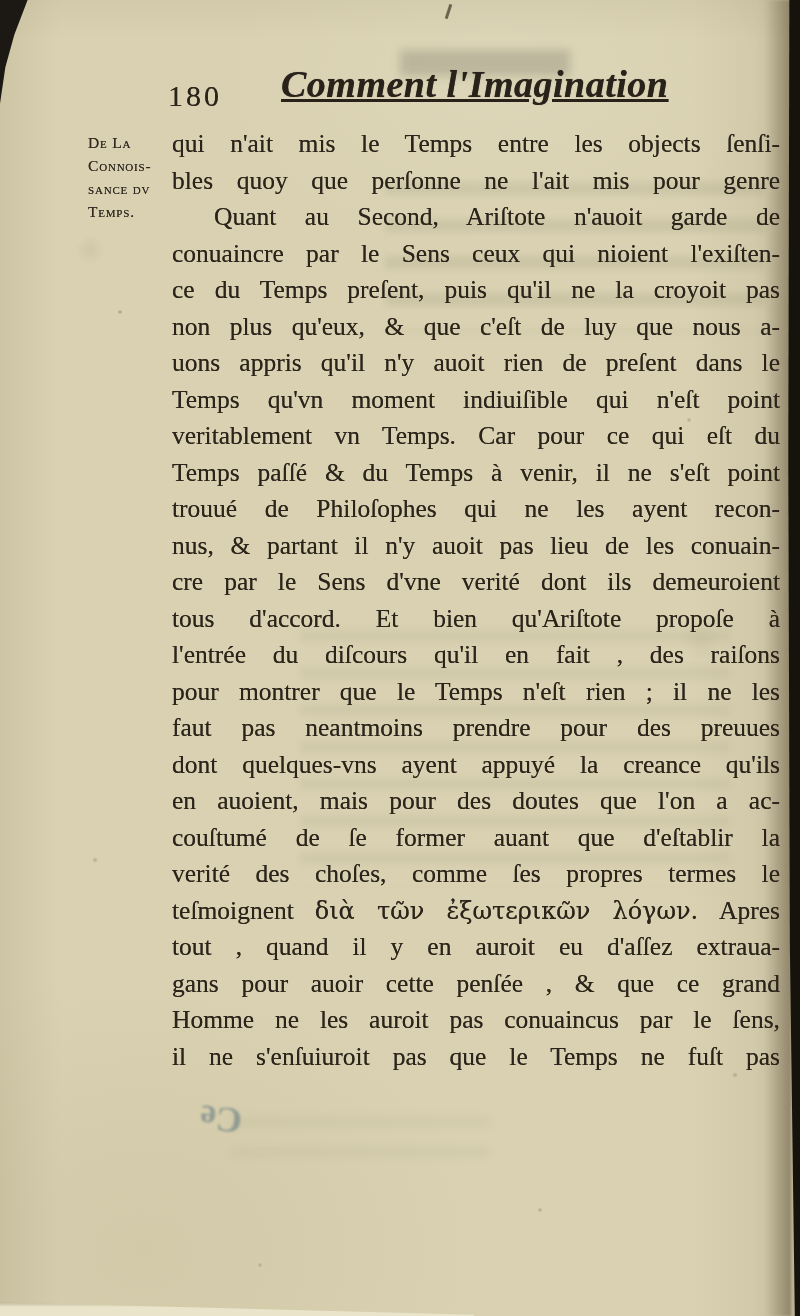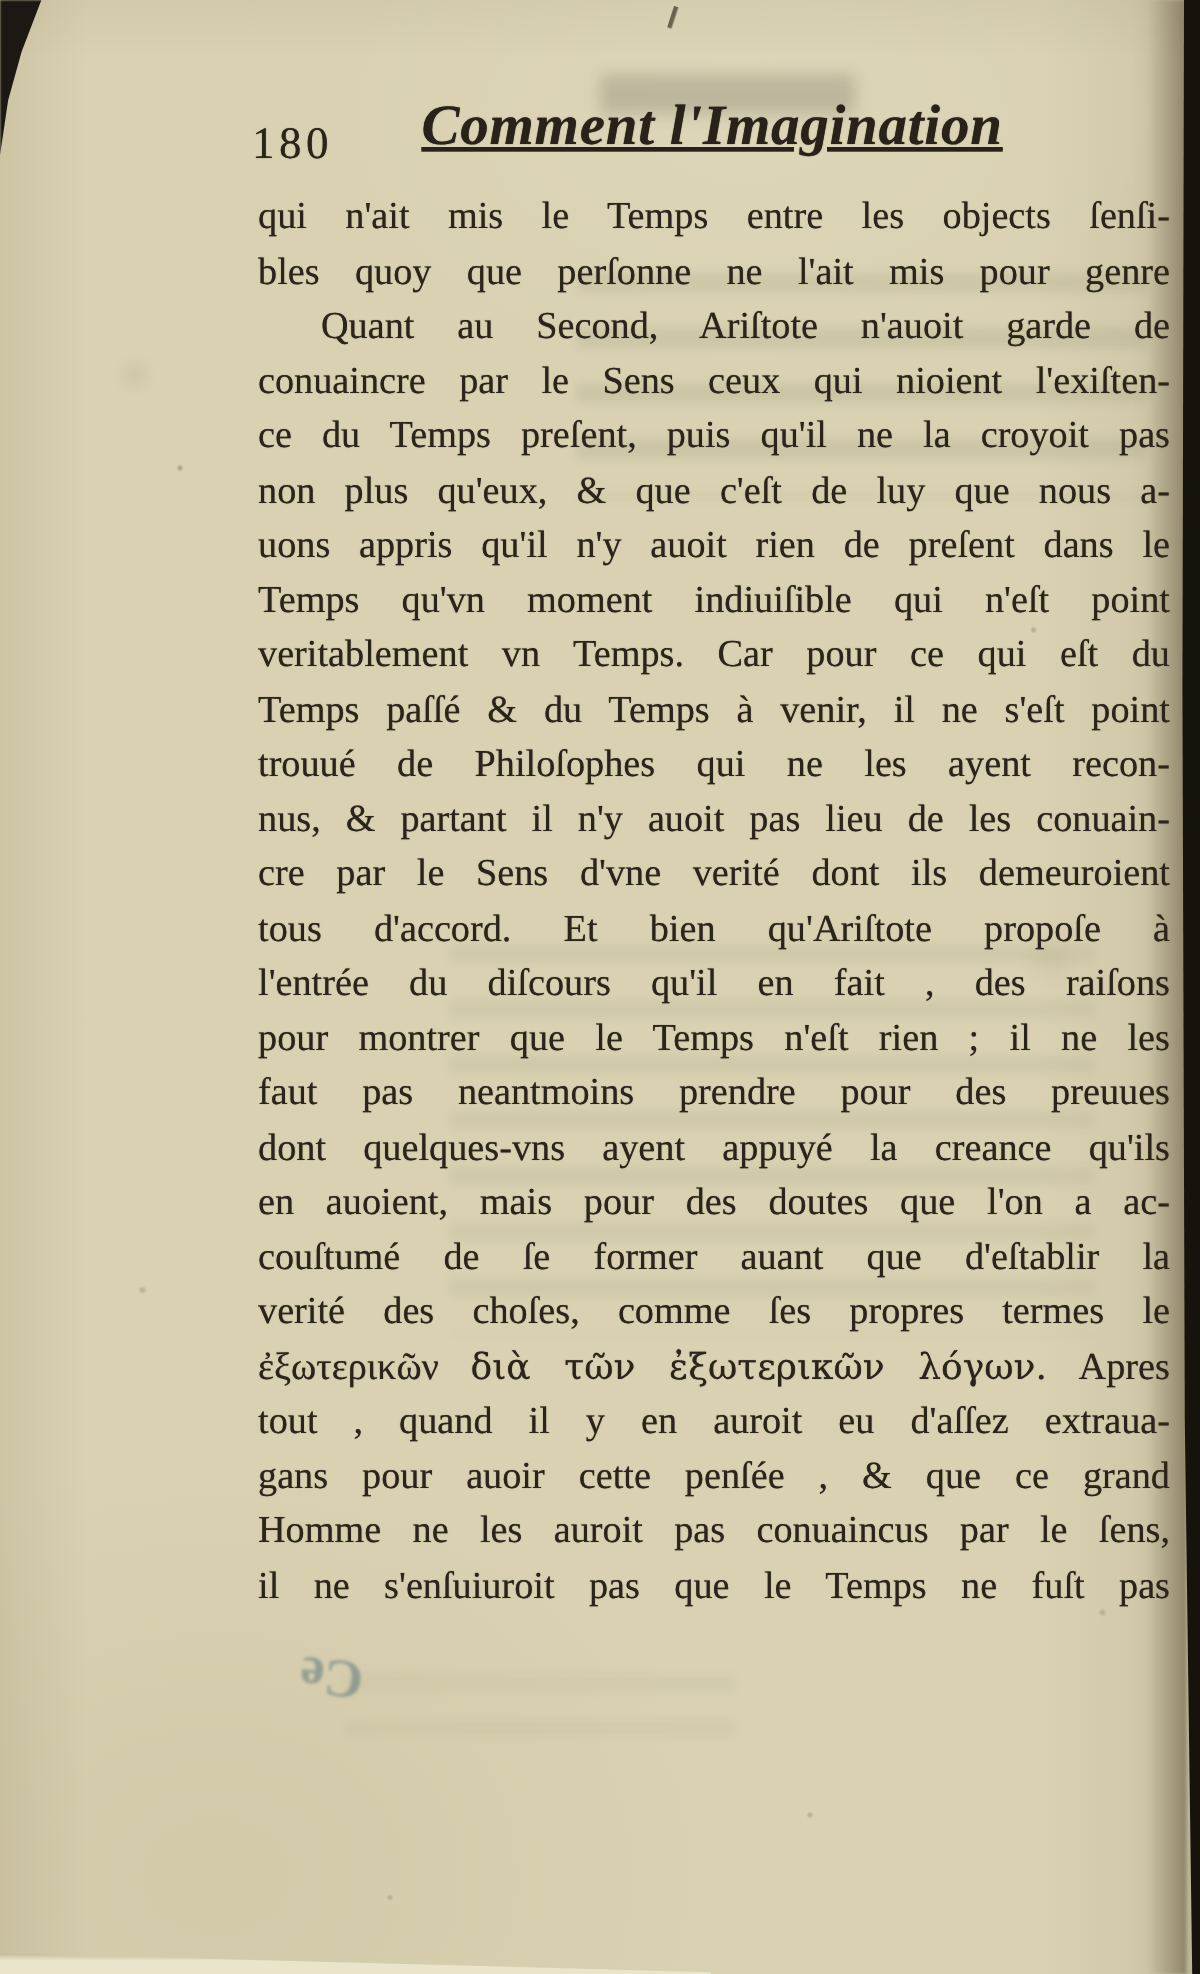--- a/index.html
+++ b/index.html
@@ -78,20 +78,26 @@
   <div class="ghost ghost-b"></div>
   <div class="ghost ghost-c"></div>
   <div class="ghost ghost-d"></div>
   <div class="slash-mark"></div>
 
   <header>
     <span class="page-number">180</span>
     <span class="running-title">Comment l'Imagination</span>
   </header>
 
+  <aside class="margin-note" id="margin-note">
+      <div>De La</div>
+      <div>Connois-</div>
+      <div>sance dv</div>
+      <div>Temps.</div>
+    </aside>
 
   <main class="body-text" id="body-text">
       <div class="line"><span>qui n'ait mis le Temps entre les objects ſenſi-</span></div>
       <div class="line"><span>bles quoy que perſonne ne l'ait mis pour genre</span></div>
       <div class="line indent"><span>Quant au Second, Ariſtote n'auoit garde de</span></div>
       <div class="line"><span>conuaincre par le Sens ceux qui nioient l'exiſten-</span></div>
       <div class="line"><span>ce du Temps preſent, puis qu'il ne la croyoit pas</span></div>
       <div class="line"><span>non plus qu'eux, &amp; que c'eſt de luy que nous a-</span></div>
       <div class="line"><span>uons appris qu'il n'y auoit rien de preſent dans le</span></div>
       <div class="line"><span>Temps qu'vn moment indiuiſible qui n'eſt point</span></div>
@@ -101,21 +107,21 @@
       <div class="line"><span>nus, &amp; partant il n'y auoit pas lieu de les conuain-</span></div>
       <div class="line"><span>cre par le Sens d'vne verité dont ils demeuroient</span></div>
       <div class="line"><span>tous d'accord. Et bien qu'Ariſtote propoſe à</span></div>
       <div class="line"><span>l'entrée du diſcours qu'il en fait , des raiſons</span></div>
       <div class="line"><span>pour montrer que le Temps n'eſt rien ; il ne les</span></div>
       <div class="line"><span>faut pas neantmoins prendre pour des preuues</span></div>
       <div class="line"><span>dont quelques-vns ayent appuyé la creance qu'ils</span></div>
       <div class="line"><span>en auoient, mais pour des doutes que l'on a ac-</span></div>
       <div class="line"><span>couſtumé de ſe former auant que d'eſtablir la</span></div>
       <div class="line"><span>verité des choſes, comme ſes propres termes le</span></div>
-      <div class="line"><span>ἐξωτερικῶν </span><span class="gk">διὰ τῶν ἐξωτερικῶν λόγων.</span><span> Apres</span></div>
+      <div class="line"><span>teſmoignent </span><span class="gk">διὰ τῶν ἐξωτερικῶν λόγων.</span><span> Apres</span></div>
       <div class="line"><span>tout , quand il y en auroit eu d'aſſez extraua-</span></div>
       <div class="line"><span>gans pour auoir cette penſée , &amp; que ce grand</span></div>
       <div class="line"><span>Homme ne les auroit pas conuaincus par le ſens,</span></div>
       <div class="line"><span>il ne s'enſuiuroit pas que le Temps ne fuſt pas</span></div>
     </main>
 
   <div class="showthrough-catchword">Ce</div>
 
   <div class="edge-right-shade"></div>
   <div class="edge-right"></div>

